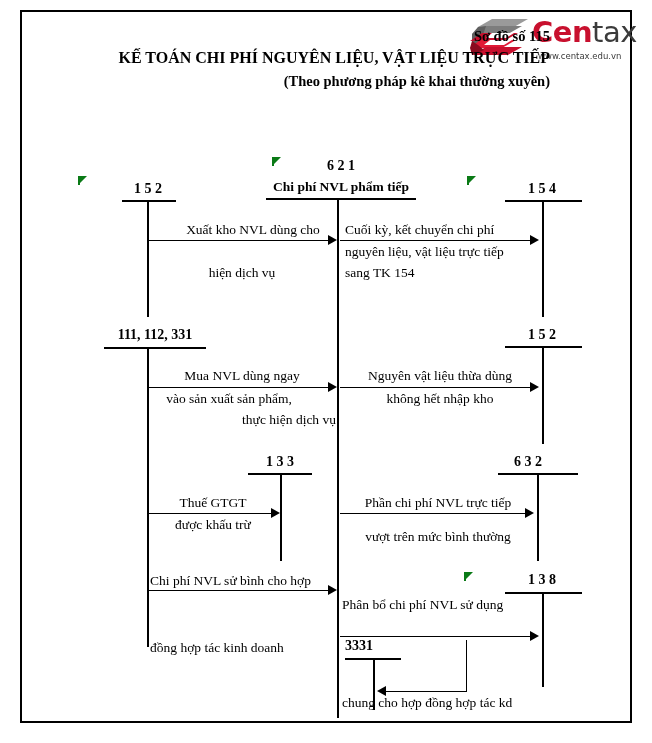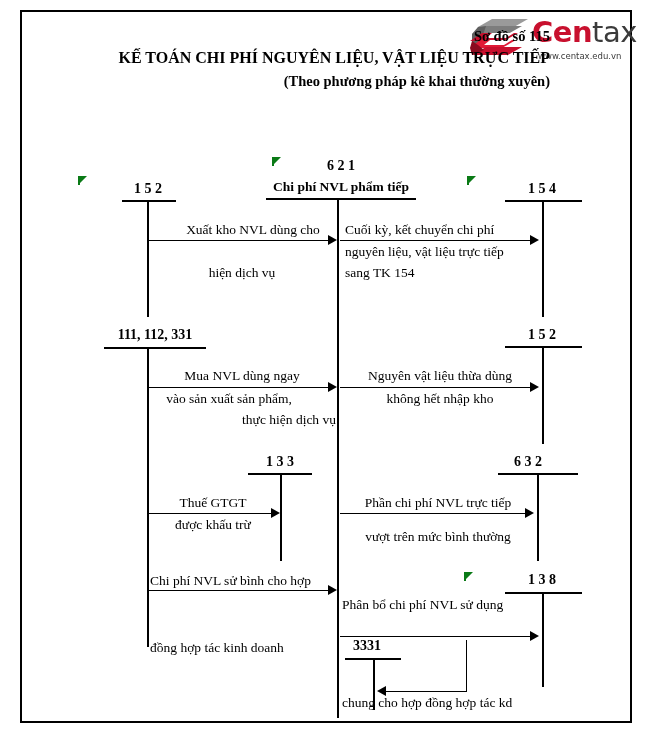--- a/index.html
+++ b/index.html
@@ -252,21 +252,21 @@
   <div class="flow-text" style="left:150px; top:570px;">Chi phí NVL sử bình cho hợp</div>
   <div class="flow-line" style="left:148px; top:590px; width:182px;"></div>
   <div class="arrow-right" style="left:328px; top:585px;"></div>
   <div class="flow-text" style="left:150px; top:592px;margin-top:45px;">đồng hợp tác kinh doanh</div>
 
   <div class="flow-text" style="left:342px; top:594px;">Phân bổ chi phí NVL sử dụng</div>
   <div class="flow-line" style="left:340px; top:636px; width:192px;"></div>
   <div class="arrow-right" style="left:530px; top:631px;"></div>
   <div class="flow-text" style="left:342px; top:648px;margin-top:44px;">chung cho hợp đồng hợp tác kd</div>
 
-  <div class="acct-label" style="left:332px; top:638px; width:70px;">3331</div>
+  <div class="acct-label" style="left:324px; top:638px; width:70px;">3331</div>
   <div class="hbar" style="left:345px; top:658px; width:56px;"></div>
   <div class="vline" style="left:373px; top:658px; height:52px;"></div>
 
   <div class="vline" style="left:466px; top:640px; height:52px; border-left-width:1.4px;"></div>
   <div class="flow-line" style="left:385px; top:691px; width:82px;"></div>
   <div class="arrow-left" style="left:377px; top:686px;"></div>
 
 </div>
 
 </body></html>

